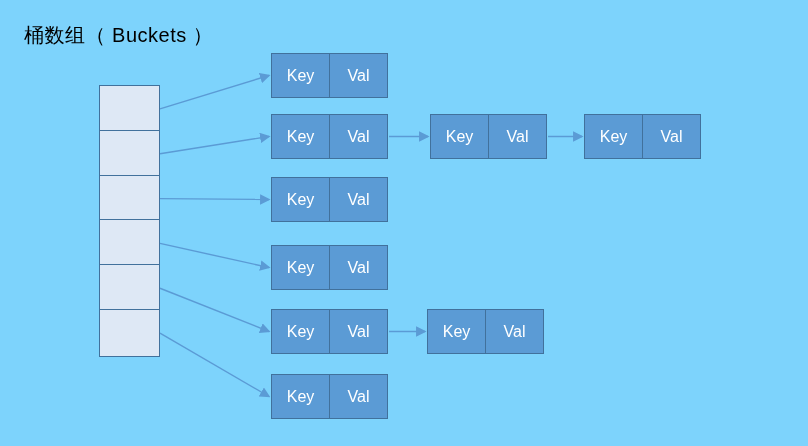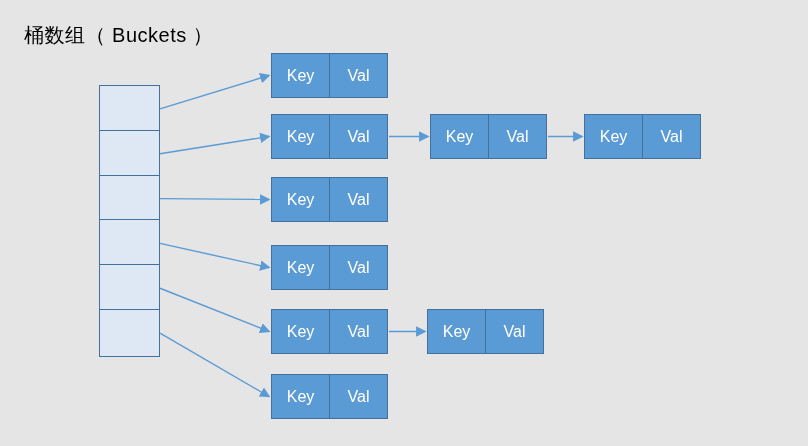--- a/index.html
+++ b/index.html
@@ -5,21 +5,21 @@
   html, body {
     margin: 0;
     padding: 0;
     background: #ffffff;
     font-family: "Liberation Sans", "DejaVu Sans", sans-serif;
   }
   #canvas {
     position: relative;
     width: 808px;
     height: 446px;
-    background: #e5e5e5;
+    background: #7dd3fc;
     overflow: hidden;
   }
   #arrow-layer {
     position: absolute;
     left: 0;
     top: 0;
     width: 808px;
     height: 446px;
     pointer-events: none;
   }

